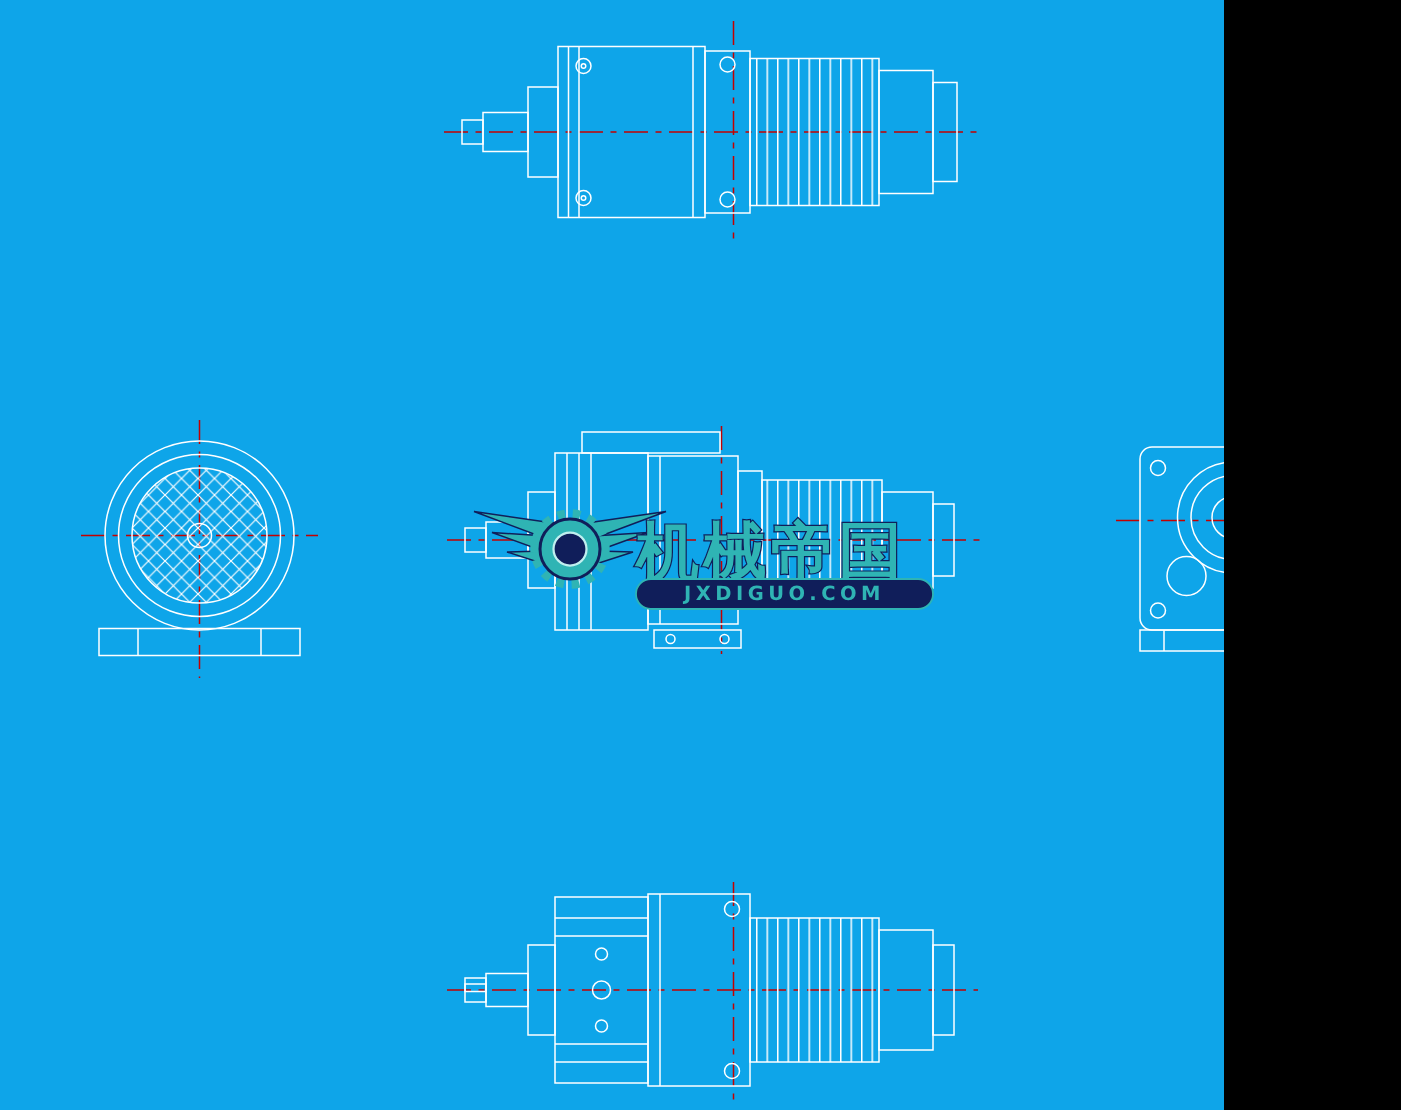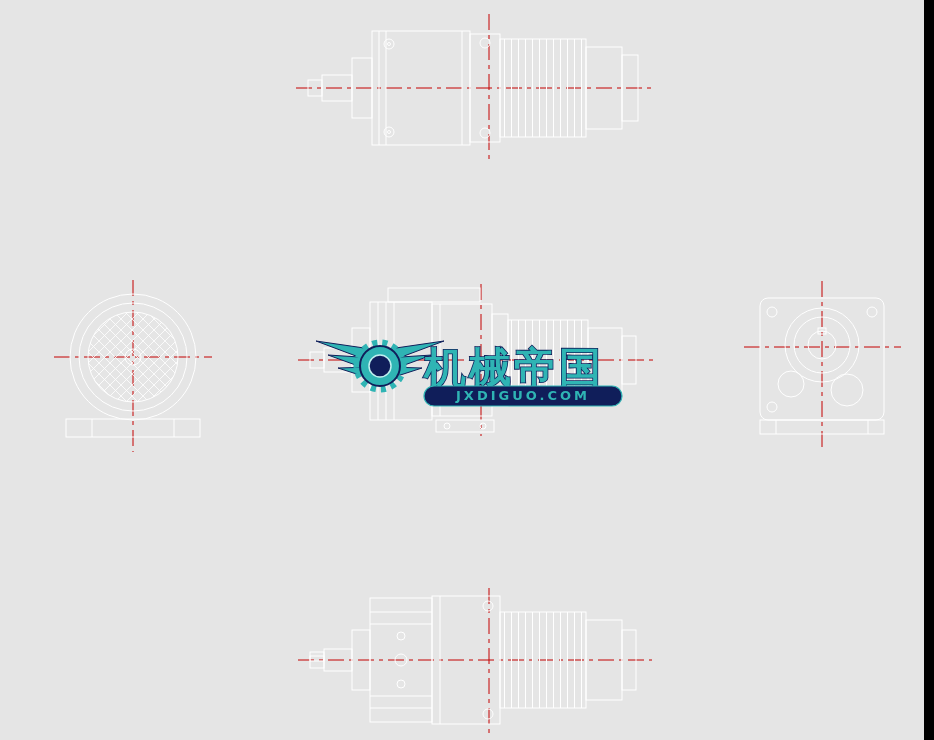--- a/index.html
+++ b/index.html
@@ -2,23 +2,23 @@
 <html><head>
 <meta charset="utf-8">
 <style>
   html, body {
     margin: 0;
     padding: 0;
     background: #000000;
   }
   .canvas {
     position: relative;
-    width: 924px;
+    width: 816px;
     height: 740px;
-    background: #e5e5e5;
+    background: #0ea5e9;
     overflow: hidden;
     font-family: "DejaVu Sans", sans-serif;
   }
   
   .wl {
     stroke: #ffffff;
     stroke-width: 1;
     fill: none;
   }
   

